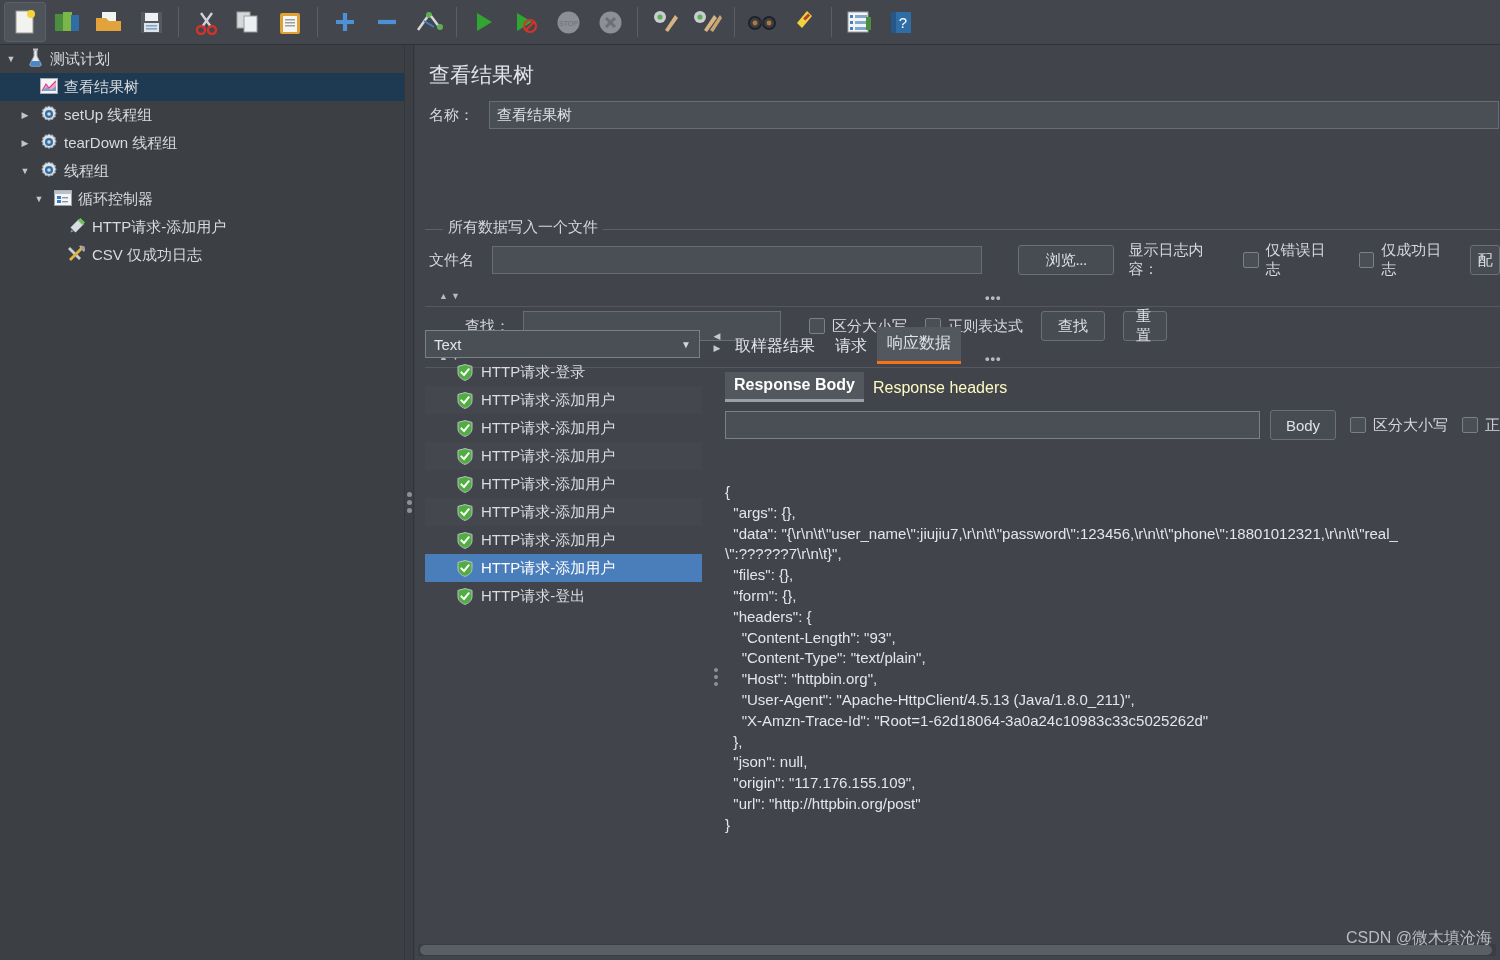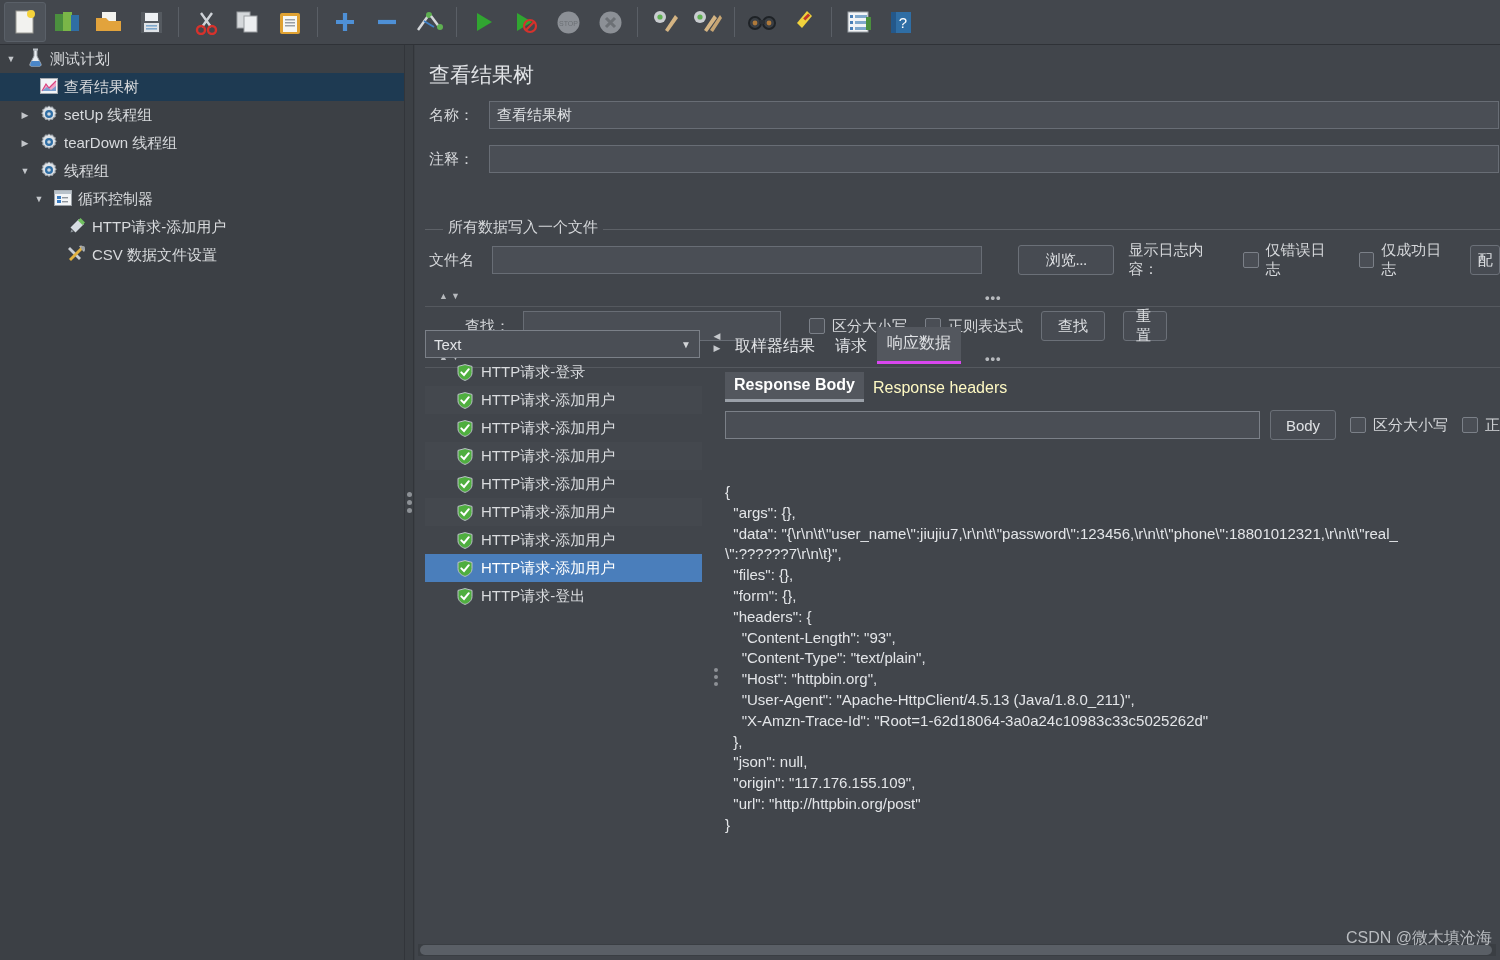--- a/index.html
+++ b/index.html
@@ -136,21 +136,21 @@
   .collapse-strip .handle i { width:4px;height:4px;background:#8d9196;border-radius:50%;display:block;}
 
   
   .detail {
     position:absolute; left:310px; top:285px; width:795px; height:670px;
   }
   .tabbar { display:flex; align-items:flex-end; height:34px; }
   .tab {
     font-size:16px; color:#e0e2e5; padding:6px 10px 7px 10px; box-sizing:border-box;
   }
-  .tab.active { background:#53575e; border-bottom:3px solid #d946ef; }
+  .tab.active { background:#53575e; border-bottom:3px solid #f97316; }
   .subtabbar { display:flex; align-items:flex-end; height:32px; margin-top:6px;}
   .subtab { font-size:16px; color:#fef9c3; padding:4px 9px 5px 9px; }
   .subtab.active { background:#53575e; border-bottom:3px solid #9aa0a8; font-weight:bold; color:#fff;}
 
   .findrow { display:flex; align-items:center; margin-top:8px; }
   .findinput {
     width:535px; height:28px; background:#4a4e55; border:1px solid #7b8088;
     box-sizing:border-box;
   }
   .body-area {
@@ -413,21 +413,21 @@
           <span class="tw"></span>
           <span class="tw"></span>
           <span class="tw"></span>
           <span class="toggle"></span>
           <span class="tnode-icon"><svg width="20" height="18" viewBox="0 0 20 18">
               <path d="M3 2 L14 13 L12 15 L1 4 Z" fill="#c9ced4"></path>
               <path d="M12 1 a4 4 0 0 1 5 6 L14 4 Z" fill="#aeb5bc"></path>
               <path d="M17 3 L6 14 L4 16 L2 14 L15 1 Z" fill="#e2b13f"></path>
               <circle cx="16" cy="3" r="2" fill="#9aa0a6"></circle>
             </svg></span>
-          <span class="tlabel">CSV 数据文件设置</span>
+          <span class="tlabel">CSV 仅成功日志</span>
         </div>
       </div>
   </div>
 
   <div class="vsplit" style="left:404px;">
     <div class="dots">
         <i></i>
         <i></i>
         <i></i>
       </div>
@@ -435,24 +435,20 @@
 
   <div class="main">
 
     <div class="panel-title">查看结果树</div>
 
     <div class="frow" style="left:14px; top:56px;">
       <div class="flabel" style="width:60px;">名称：</div>
       <div class="finput" style="width:1010px;">查看结果树</div>
     </div>
 
-    <div class="frow" style="left:14px; top:100px;">
-      <div class="flabel" style="width:60px;">注释：</div>
-      <div class="finput" style="width:1010px;"></div>
-    </div>
 
     <div class="groupbox">
       <div class="group-legend">所有数据写入一个文件</div>
     </div>
 
     <div class="frow" style="left:14px; top:196px;">
       <div class="flabel" style="width:64px;">文件名</div>
       <div class="finput" style="width:502px;"></div>
       <div class="btn" style="margin-left:36px;width:98px;font-family:Liberation Serif, serif;">浏览...</div>
       <div class="flabel" style="margin-left:14px;">显示日志内容：</div>

